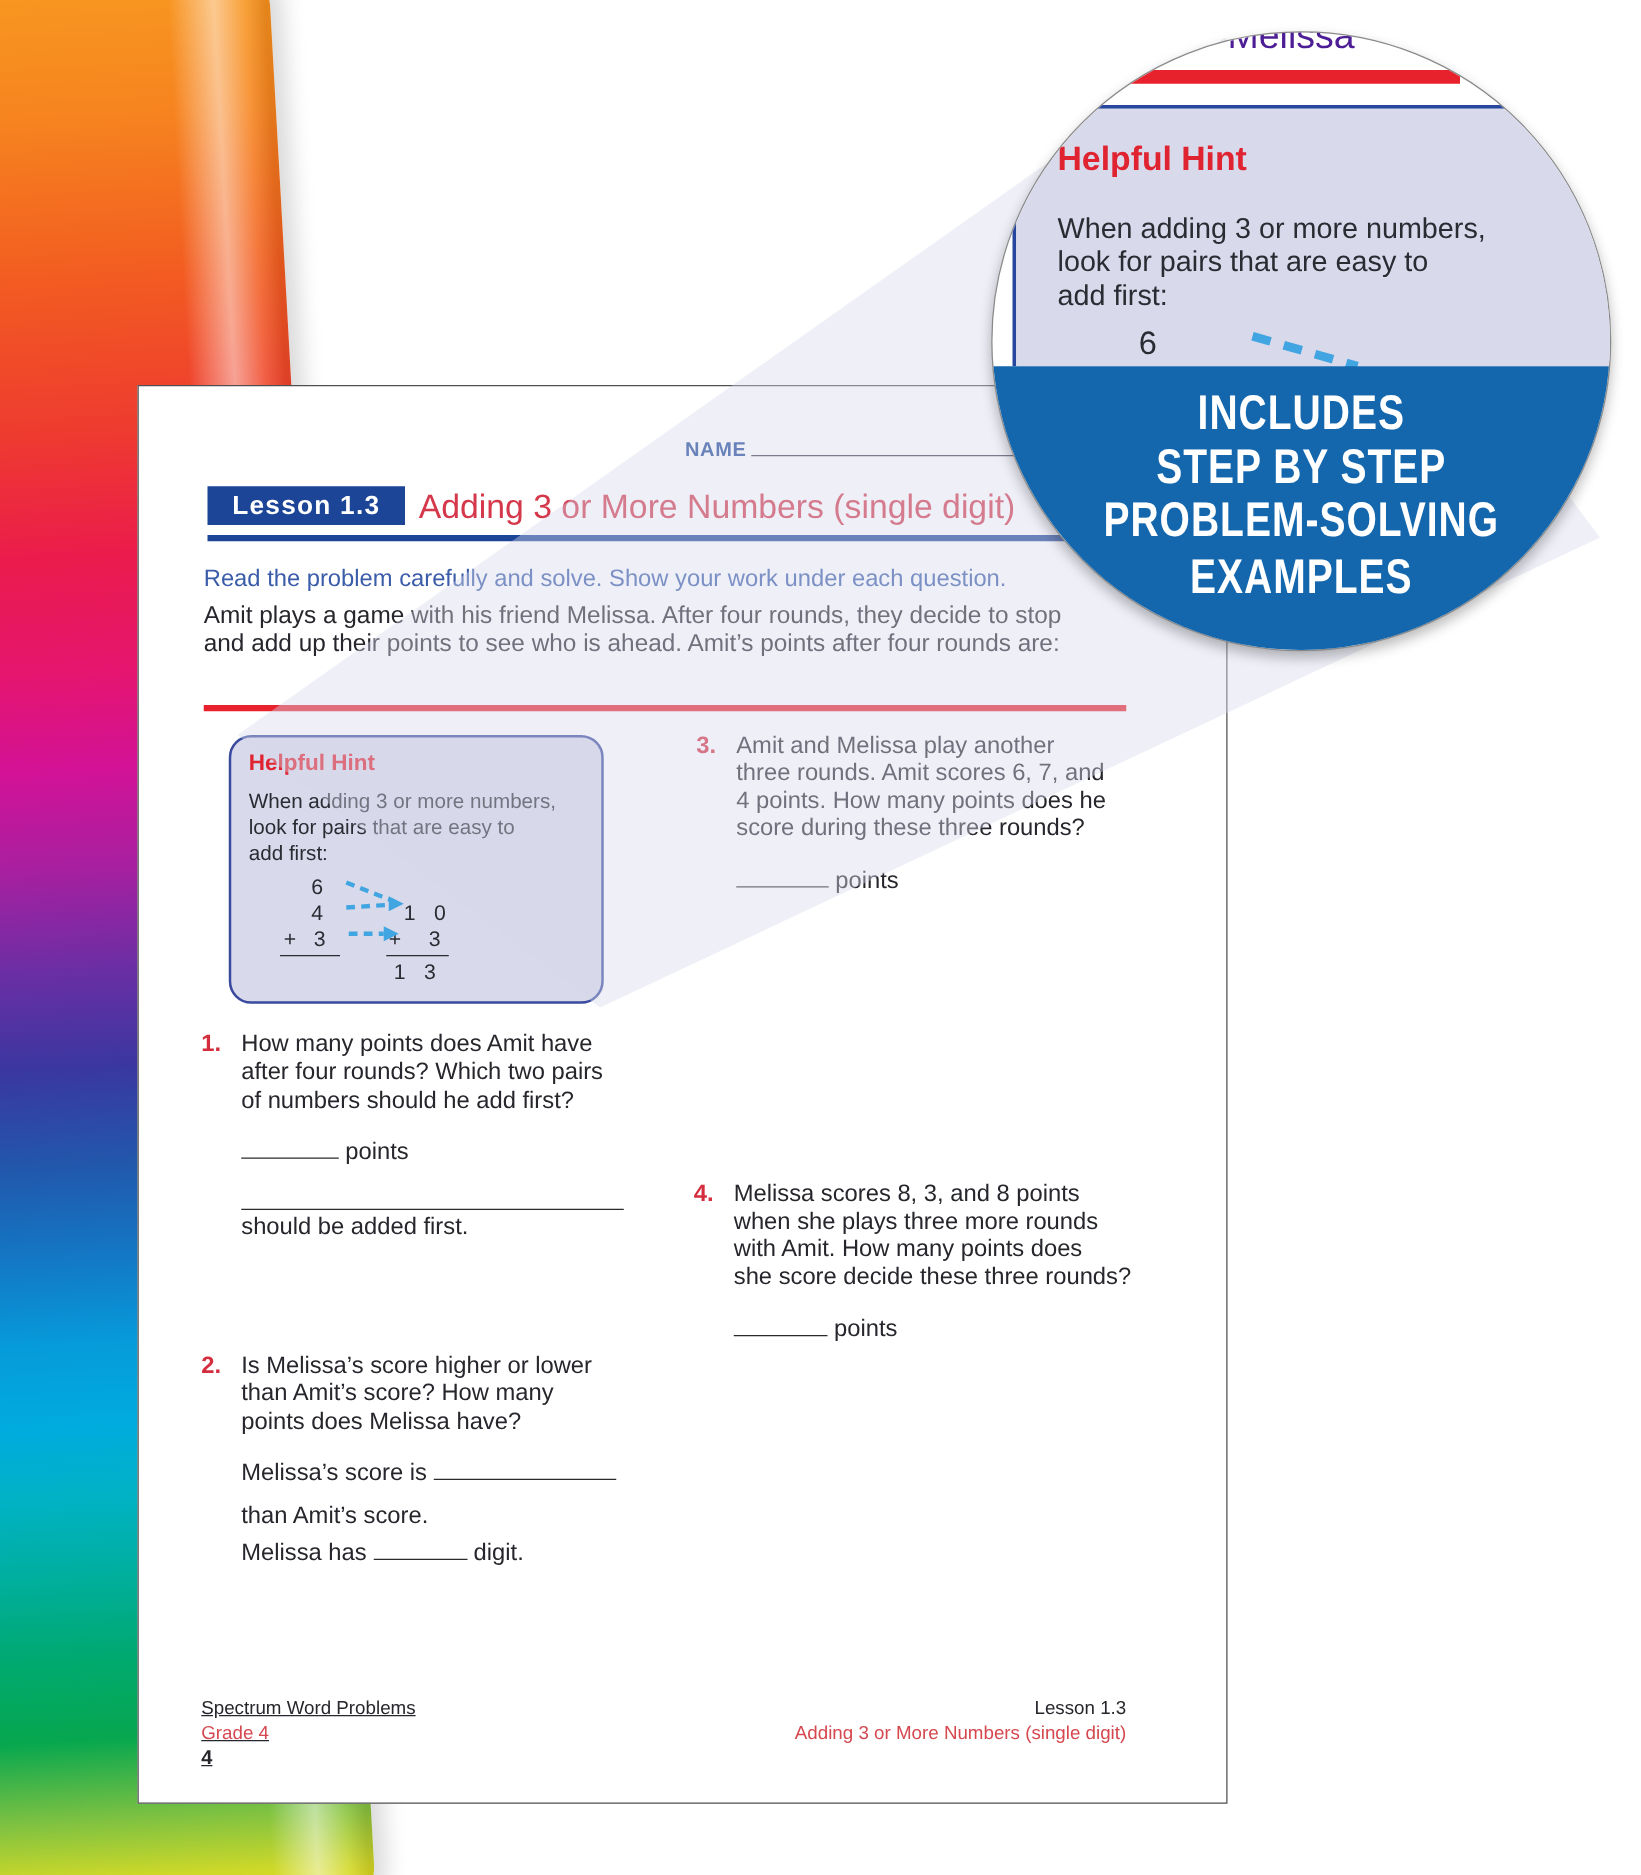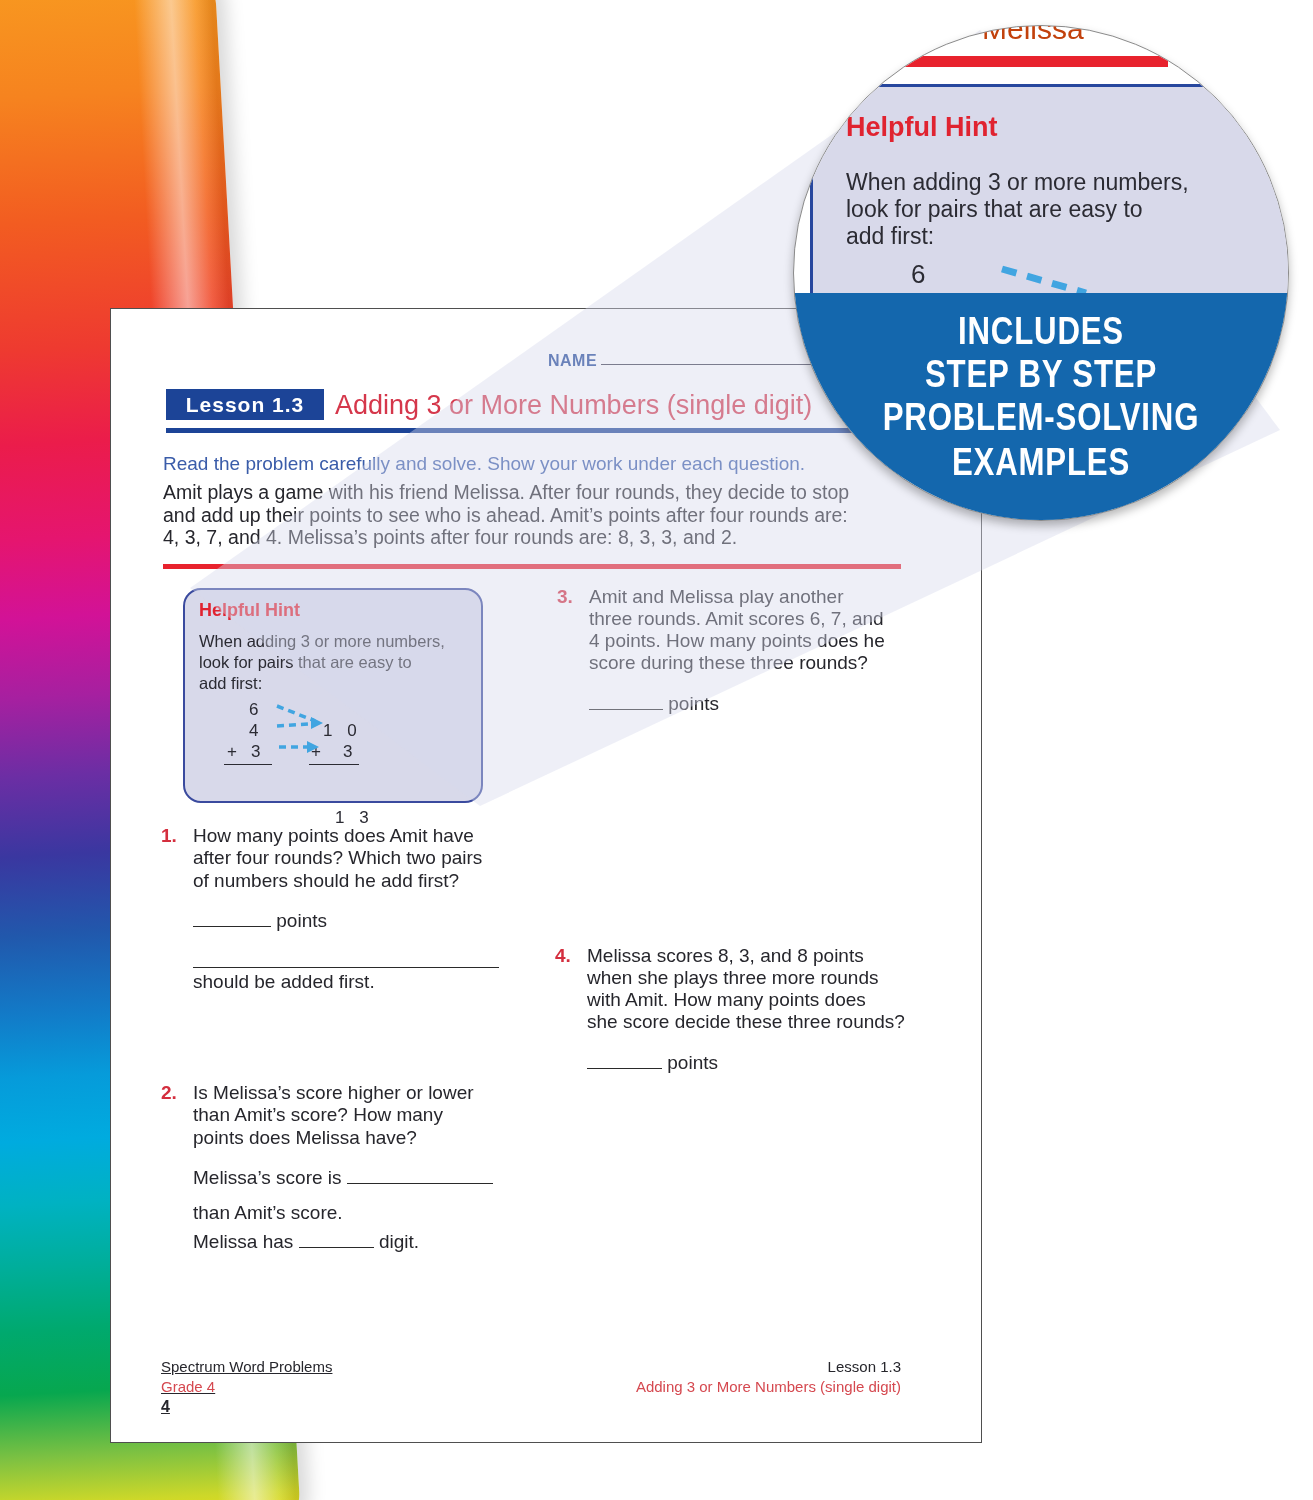--- a/index.html
+++ b/index.html
@@ -60,21 +60,21 @@
 
   
   .beam{position:absolute;left:0;top:0;width:1313px;height:1500px;
     background:rgba(214,217,235,0.42);
     clip-path:polygon(190px 588px,980px 30px,1280px 430px,480px 806px);}
 
   
   .circle{position:absolute;left:793px;top:25px;width:494px;height:494px;border-radius:50%;
     background:#fff;border:1px solid #8a8a8a;overflow:hidden;
     box-shadow:0 5px 10px rgba(0,0,0,0.28);}
-  .mag-word{position:absolute;left:188px;top:-14px;font-size:30px;color:#c2410c;white-space:nowrap;}
+  .mag-word{position:absolute;left:188px;top:-14px;font-size:30px;color:#4c1d95;white-space:nowrap;}
   .mag-redline{position:absolute;left:110px;top:30px;width:264px;height:11px;background:#E8222D;}
   .mag-boxtop{position:absolute;left:16px;top:58px;width:478px;height:3px;background:#27479E;}
   .mag-boxleft{position:absolute;left:16px;top:61px;width:3px;height:206px;background:#27479E;}
   .mag-lav{position:absolute;left:19px;top:61px;width:475px;height:206px;background:#D8D9EA;}
   .mag-title{position:absolute;left:52px;top:86px;font-size:27px;font-weight:bold;color:#E02330;}
   .mag-lines{position:absolute;left:52px;top:143px;font-size:23px;color:#2B2B33;line-height:27px;white-space:nowrap;}
   .mag-six{position:absolute;left:117px;top:233px;font-size:26px;color:#2B2B33;}
   .band{position:absolute;left:0;top:267px;width:494px;height:227px;background:#1467AD;}
   .band-line{position:absolute;left:0;width:100%;text-align:center;color:#fff;
     font-size:39px;font-weight:bold;letter-spacing:1px;transform:scaleX(0.8);white-space:nowrap;}
@@ -93,21 +93,20 @@
 
     <div class="abs badge">Lesson 1.3</div>
     <div class="abs lesson-title">Adding 3 or More Numbers (single digit)</div>
     <div class="abs rule-blue"></div>
 
     <div class="abs instructions">Read the problem carefully and solve. Show your work under each question.</div>
 
     <div class="abs intro">
       <div>Amit plays a game with his friend Melissa. After four rounds, they decide to stop</div>
       <div>and add up their points to see who is ahead. Amit’s points after four rounds are:</div>
-      <div>4, 3, 7, and 4. Melissa’s points after four rounds are: 8, 3, 3, and 2.</div>
     </div>
 
     <div class="abs rule-red"></div>
 
     <div class="abs hintbox"></div>
     <div class="abs hintbox-title">Helpful Hint</div>
     <div class="abs hintbox-lines">
       <div>When adding 3 or more numbers,</div>
       <div>look for pairs that are easy to</div>
       <div>add first:</div>
@@ -115,21 +114,21 @@
 
     <span class="mathtok" style="left:138px;top:391px;">6</span>
     <span class="mathtok" style="left:138px;top:412px;">4</span>
     <span class="mathtok" style="left:116px;top:433px;">+</span>
     <span class="mathtok" style="left:140px;top:433px;">3</span>
     <div class="mathline" style="left:113px;top:455px;width:48px;"></div>
     <span class="mathtok" style="left:212px;top:412px;letter-spacing:5px;">1 0</span>
     <span class="mathtok" style="left:200px;top:433px;">+</span>
     <span class="mathtok" style="left:232px;top:433px;">3</span>
     <div class="mathline" style="left:198px;top:455px;width:50px;"></div>
-    <span class="mathtok" style="left:224px;top:459px;letter-spacing:5px;margin-top:40px;">1 3</span>
+    <span class="mathtok" style="left:204px;top:459px;letter-spacing:5px;">1 3</span>
     <svg class="abs" style="left:150px;top:388px;" width="120" height="80" viewBox="0 0 120 80">
       <line x1="16" y1="9" x2="54" y2="24" stroke="#41A5E1" stroke-width="3.5" stroke-dasharray="7 5"></line>
       <line x1="16" y1="29" x2="48" y2="27" stroke="#41A5E1" stroke-width="3.5" stroke-dasharray="7 5"></line>
       <polygon points="62,26 50,20 50,32" fill="#41A5E1"></polygon>
       <line x1="18" y1="50" x2="46" y2="50" stroke="#41A5E1" stroke-width="3.5" stroke-dasharray="7 5"></line>
       <polygon points="58,50 46,44 46,56" fill="#41A5E1"></polygon>
     </svg>
 
     <div class="abs" style="left:50px;top:516px;width:330px;height:180px;">
       <span class="qnum">1.</span>

